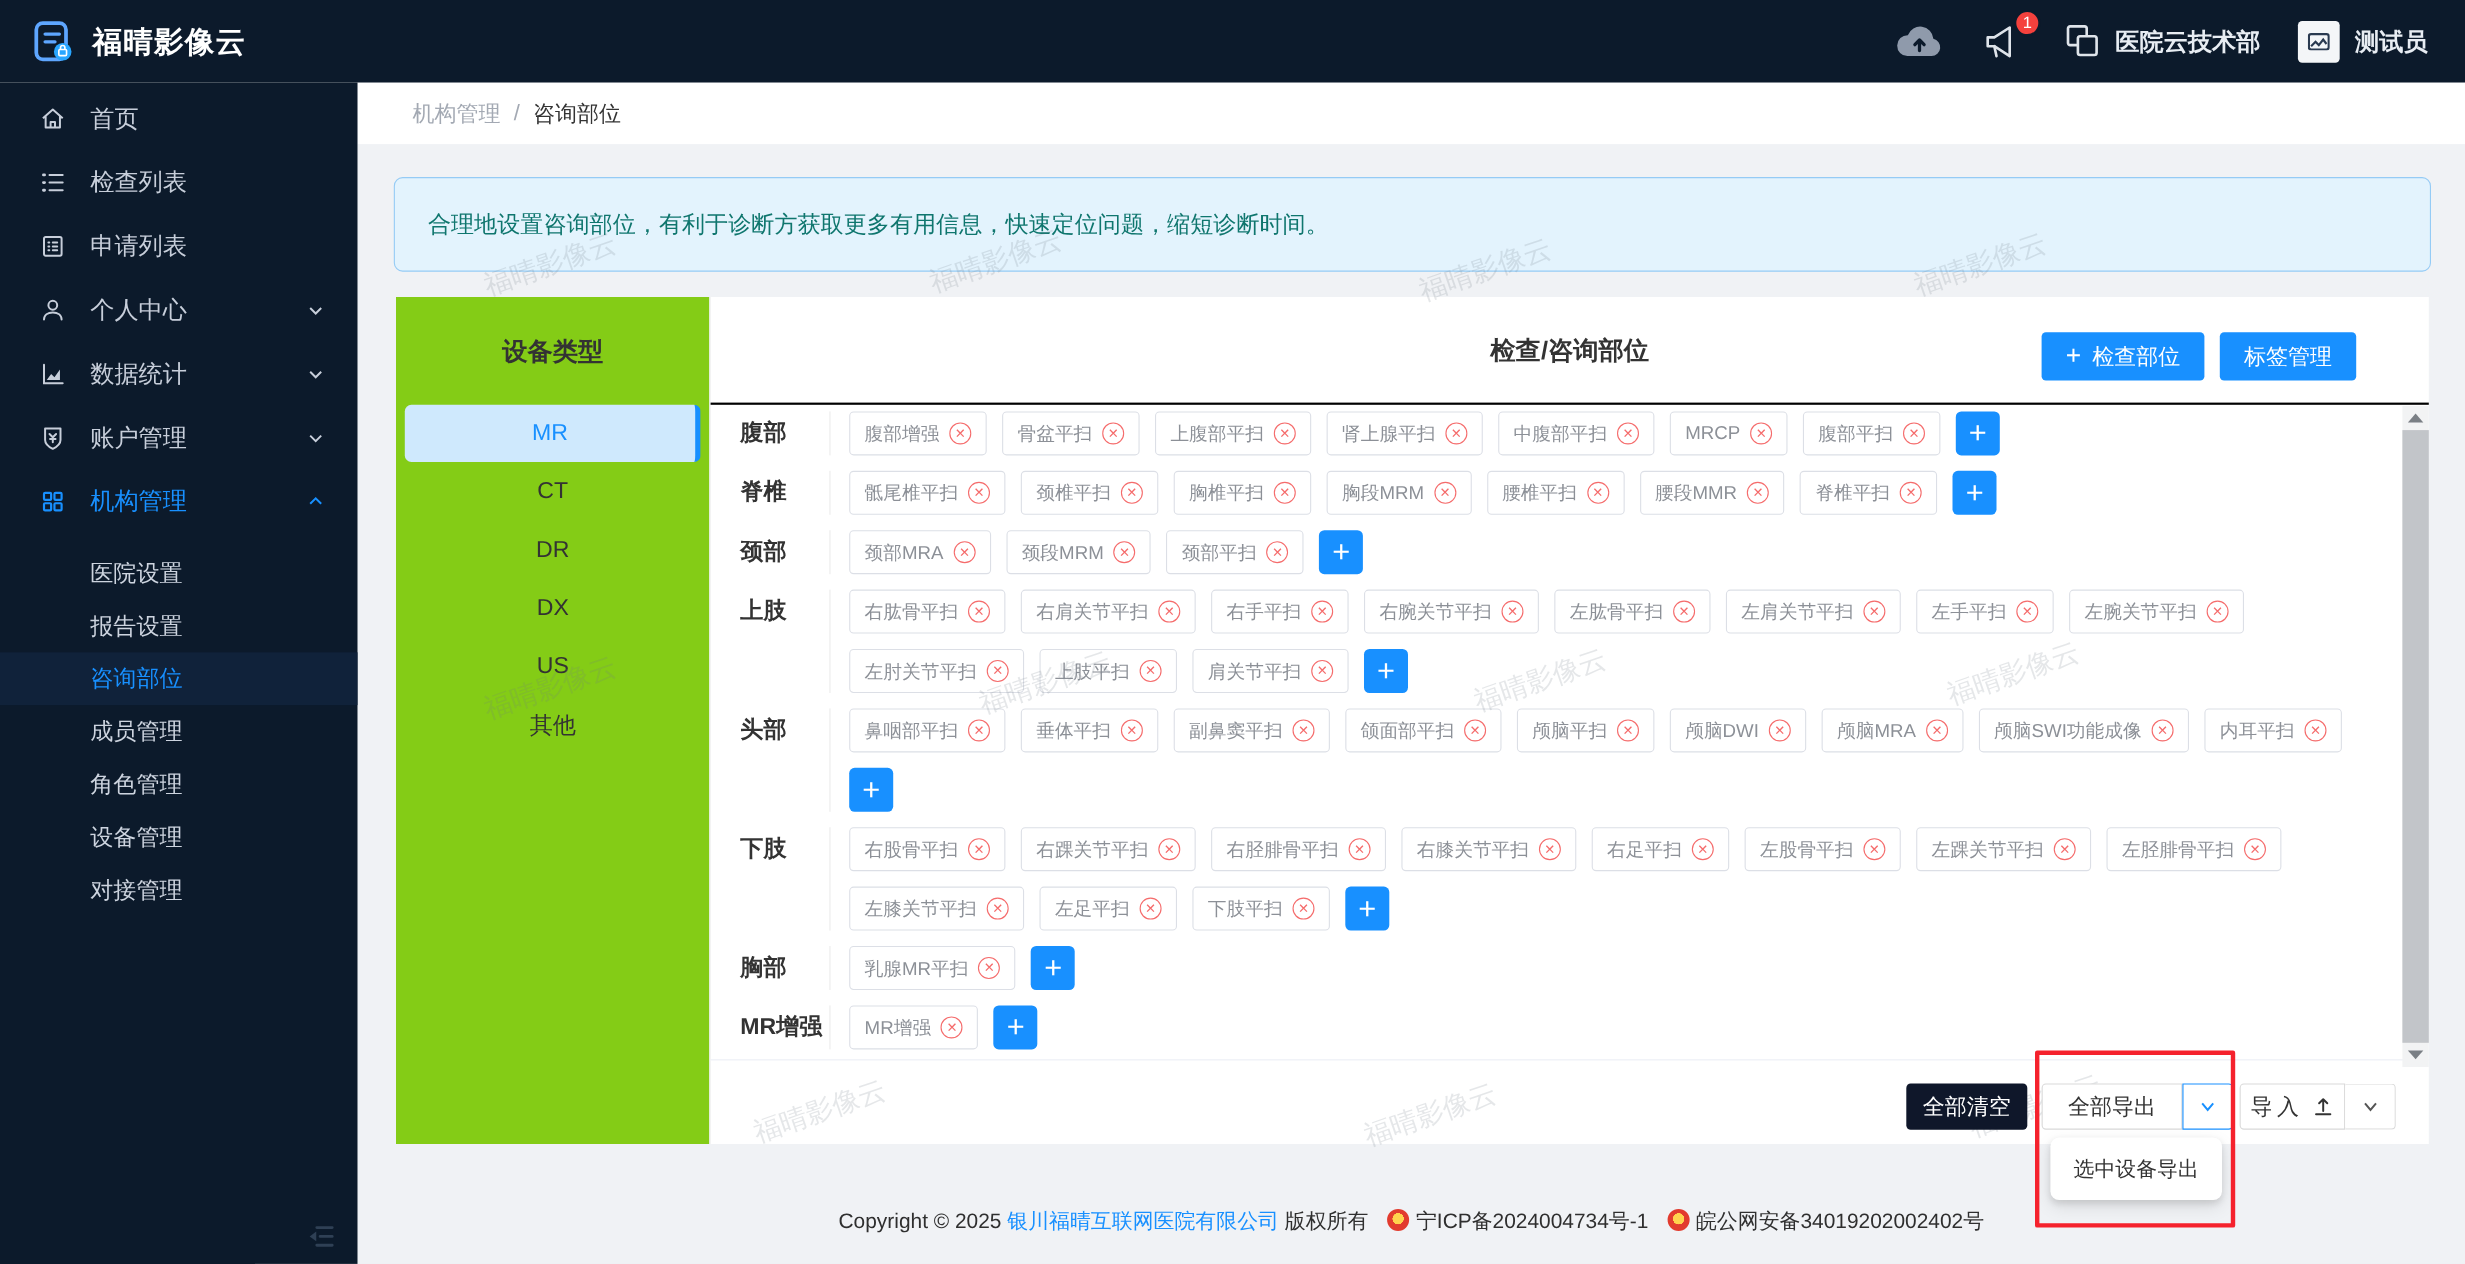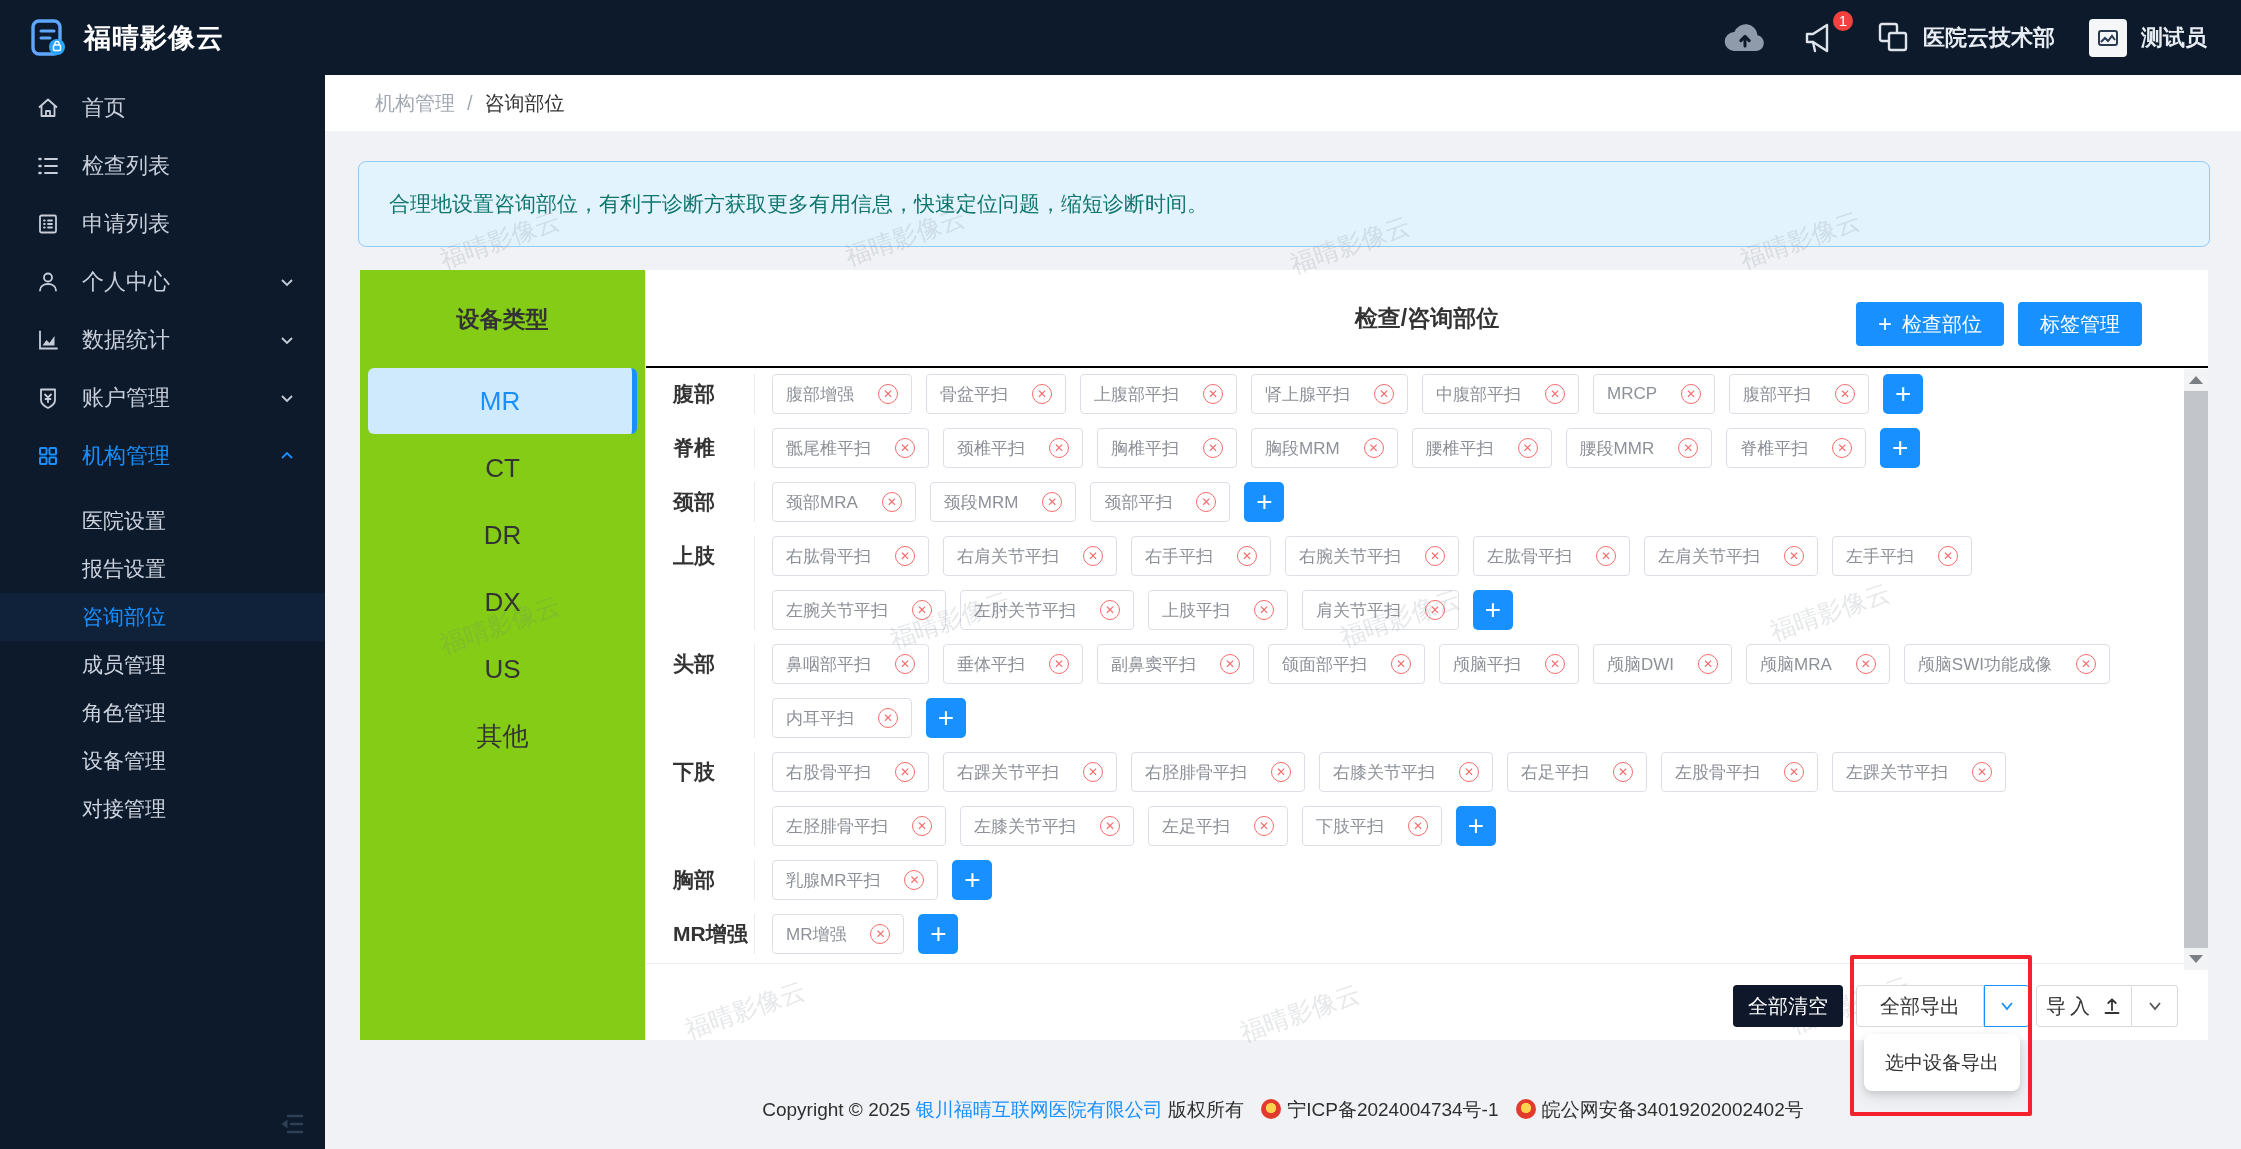--- a/index.html
+++ b/index.html
@@ -43,42 +43,42 @@
   .crumb-current { color:#333; font-size:20px; }
   
   .banner { position:absolute; left:358px; top:161px; width:1852px; height:86px;
     background:#e3f3fd; border:1px solid #95cbf5; border-radius:8px;
     display:flex; align-items:center; padding-left:30px; font-size:21px; color:#0f766e; z-index:6; }
   
   .card-left { position:absolute; left:360px; top:270px; width:285px; height:770px;
     background:#84cc16; z-index:4; }
   .panel-title { height:98px; display:flex; align-items:center; justify-content:center;
     font-size:23px; font-weight:bold; color:#333; }
-  .device-item { height:66px; margin:0 8px 1px 8px; display:flex; align-items:center;
-    justify-content:center; font-size:26px; color:#333; cursor:pointer; border-radius:6px; }
+  .device-item { height:52px; margin:0 8px 1px 8px; display:flex; align-items:center;
+    justify-content:center; font-size:21px; color:#333; cursor:pointer; border-radius:6px; }
   .device-item.active { background:#cfe9fd; color:#1890ff; border-right:5px solid #1890ff; }
   .card-main { position:absolute; left:645px; top:270px; width:1563px; height:770px;
     background:#fff; border-left:1px solid #ececec; z-index:4; }
   .main-head { position:relative; height:98px; border-bottom:2px solid #000000;
     display:flex; align-items:center; justify-content:center; }
   .main-title { font-size:23px; font-weight:bold; color:#333; }
   .head-btns { position:absolute; right:66px; top:32px; display:flex; gap:14px; }
   .btn-blue { background:#1890ff; color:#fff; border:none; border-radius:4px;
     height:44px; padding:0 22px; font-size:20px; cursor:pointer;
     display:flex; align-items:center; gap:10px; font-family:inherit; }
   
   .rows-wrap { padding:6px 0 0 0; }
   .part-row { display:flex; margin-top:14px; }
   .part-row:first-child { margin-top:0; }
   .row-label { width:108px; padding-left:27px; font-size:21px; font-weight:bold;
     color:#333; line-height:40px; flex:none; }
   .row-tags { width:1400px; border-left:1px solid #ececec; padding-left:17px;
     display:flex; flex-wrap:wrap; gap:14px; align-items:flex-start; }
   .tag { height:40px; border:1px solid #dcdfe6; border-radius:4px; background:#fff;
-    display:flex; align-items:center; padding:0 13px; gap:24px; cursor:default; }
+    display:flex; align-items:center; padding:0 13px; gap:9px; cursor:default; }
   .tag-text { font-size:17px; color:#8c9097; white-space:nowrap; }
   .tag-close { width:20px; height:20px; border:1.5px solid #f56c6c; border-radius:50%;
     color:#f56c6c; font-size:12px; line-height:1; display:flex; align-items:center;
     justify-content:center; cursor:pointer; flex:none; }
   .add-tag { width:40px; height:40px; background:#1890ff; border:none; border-radius:5px;
     color:#fff; font-size:28px; line-height:1; cursor:pointer; display:flex;
     align-items:center; justify-content:center; font-family:inherit; }
   
   .bottom-divider { position:absolute; left:646px; top:963px; width:1562px; height:0;
     border-top:1px solid #ebeef5; z-index:5; }

